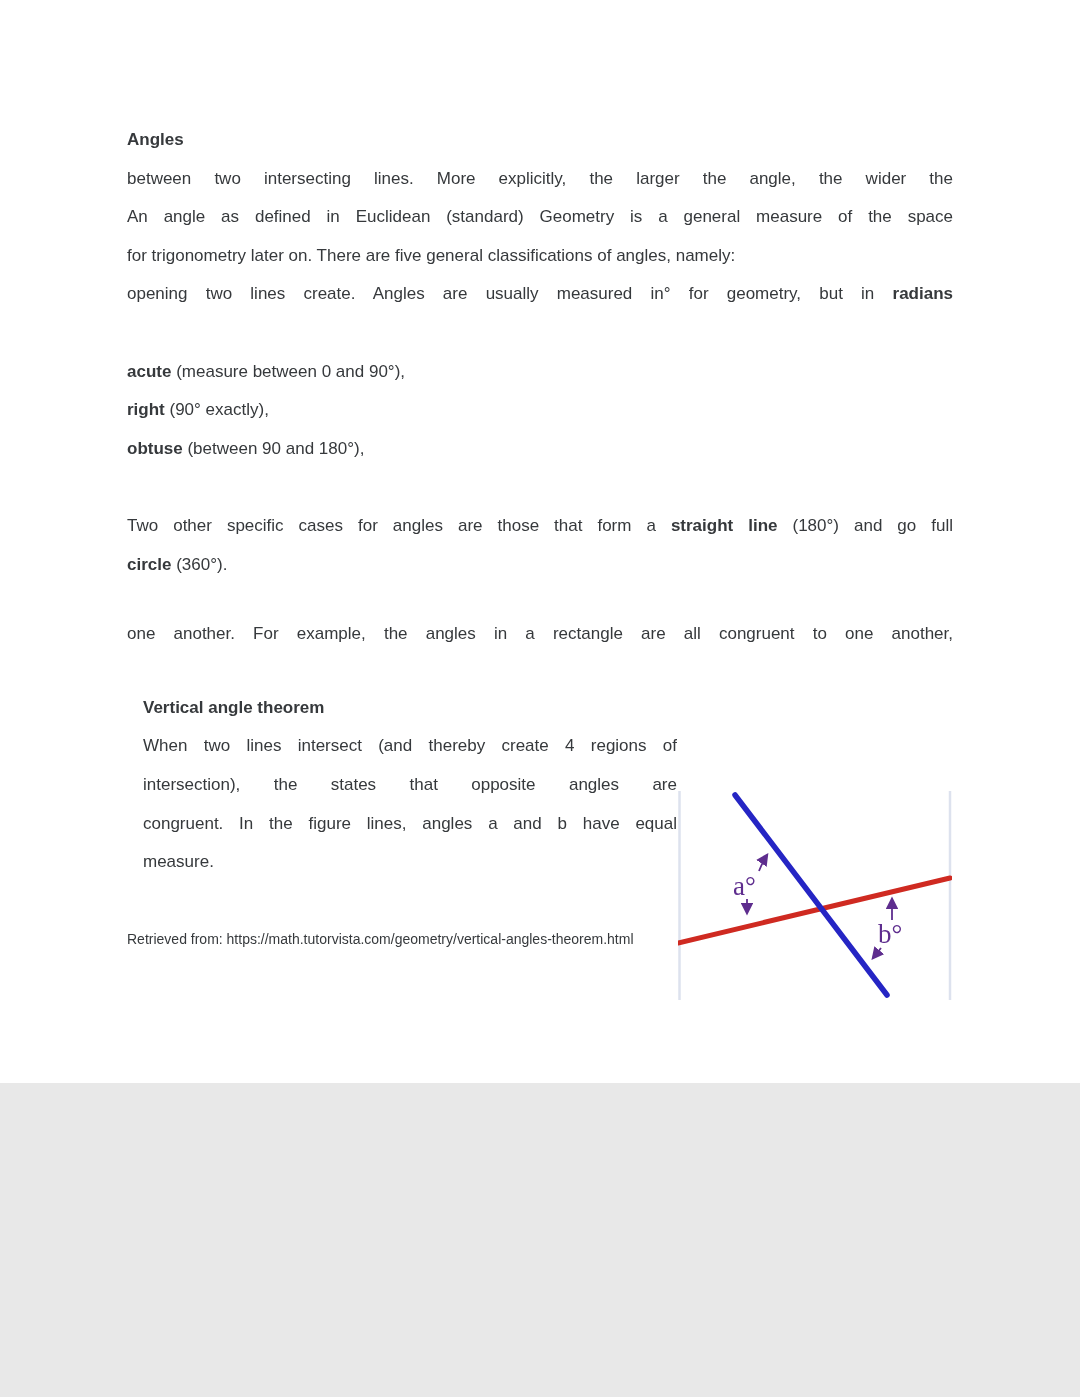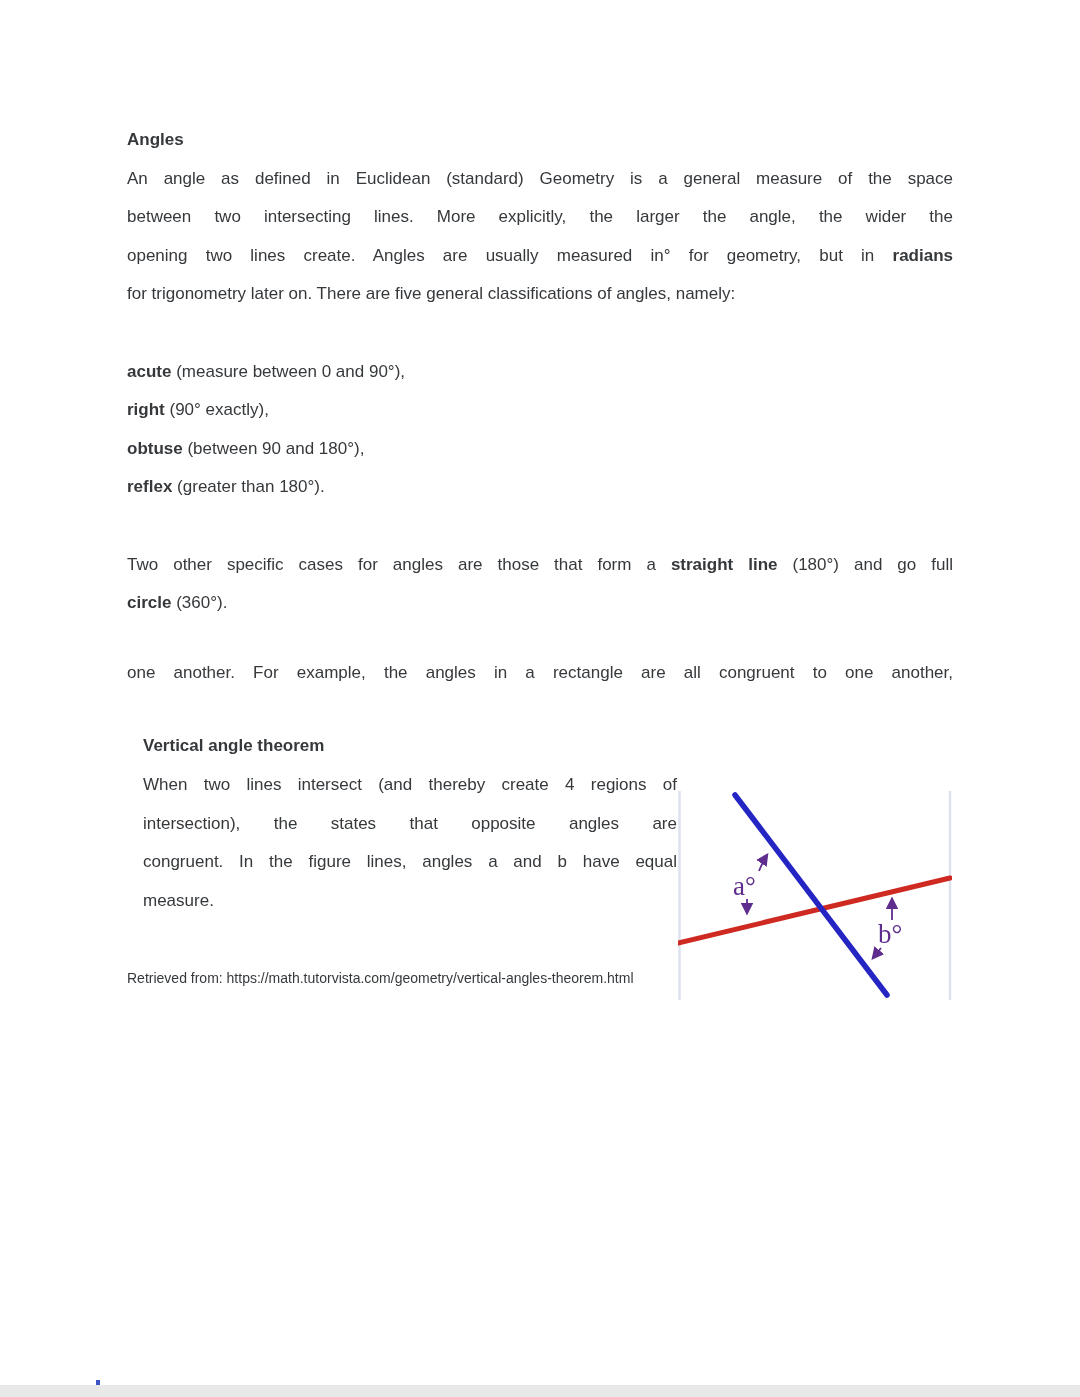--- a/index.html
+++ b/index.html
@@ -1,19 +1,19 @@
 <!DOCTYPE html>
 <html><head>
 <meta charset="utf-8">
 <style>
   html, body { margin: 0; padding: 0; background: #e8e8e8; }
   .page {
     position: relative;
     width: 1080px;
-    height: 1385px;
+    height: 1083px;
     background: #ffffff;
     overflow: hidden;
     font-family: "Liberation Sans", "DejaVu Sans", sans-serif;
     color: #36393c;
   }
   .content {
     position: absolute;
     left: 127px;
     top: 0;
     width: 826px;
@@ -62,33 +62,32 @@
 </head>
 <body>
 
 <div class="page">
 
   <div class="content">
 
     <div class="line b">Angles</div>
 
     <div>
+      <div class="line just">between two intersecting lines. More explicitly, the larger the angle, the wider the</div>
       <div class="line just">An angle as defined in Euclidean (standard) Geometry is a general measure of the space</div>
-      <div class="line just">between two intersecting lines. More explicitly, the larger the angle, the wider the</div>
+      <div class="line">for trigonometry later on. There are five general classifications of angles, namely:</div>
       <div class="line just"><span>opening two lines create. Angles are usually measured in° for geometry, but in </span><span class="b">radians</span></div>
-      <div class="line">for trigonometry later on. There are five general classifications of angles, namely:</div>
     </div>
 
     <div class="spacer-1"></div>
 
     <div>
       <div class="line"><span class="b">acute</span><span> (measure between 0 and 90°),</span></div>
       <div class="line"><span class="b">right</span><span> (90° exactly),</span></div>
       <div class="line"><span class="b">obtuse</span><span> (between 90 and 180°),</span></div>
-      <div class="line"><span class="b">reflex</span><span> (greater than 180°).</span></div>
     </div>
 
     <div class="spacer-1"></div>
 
     <div>
       <div class="line just"><span>Two other specific cases for angles are those that form a </span><span class="b">straight line</span><span> (180°) and go full</span></div>
       <div class="line"><span class="b">circle</span><span> (360°).</span></div>
     </div>
 
     <div class="spacer-a"></div>

